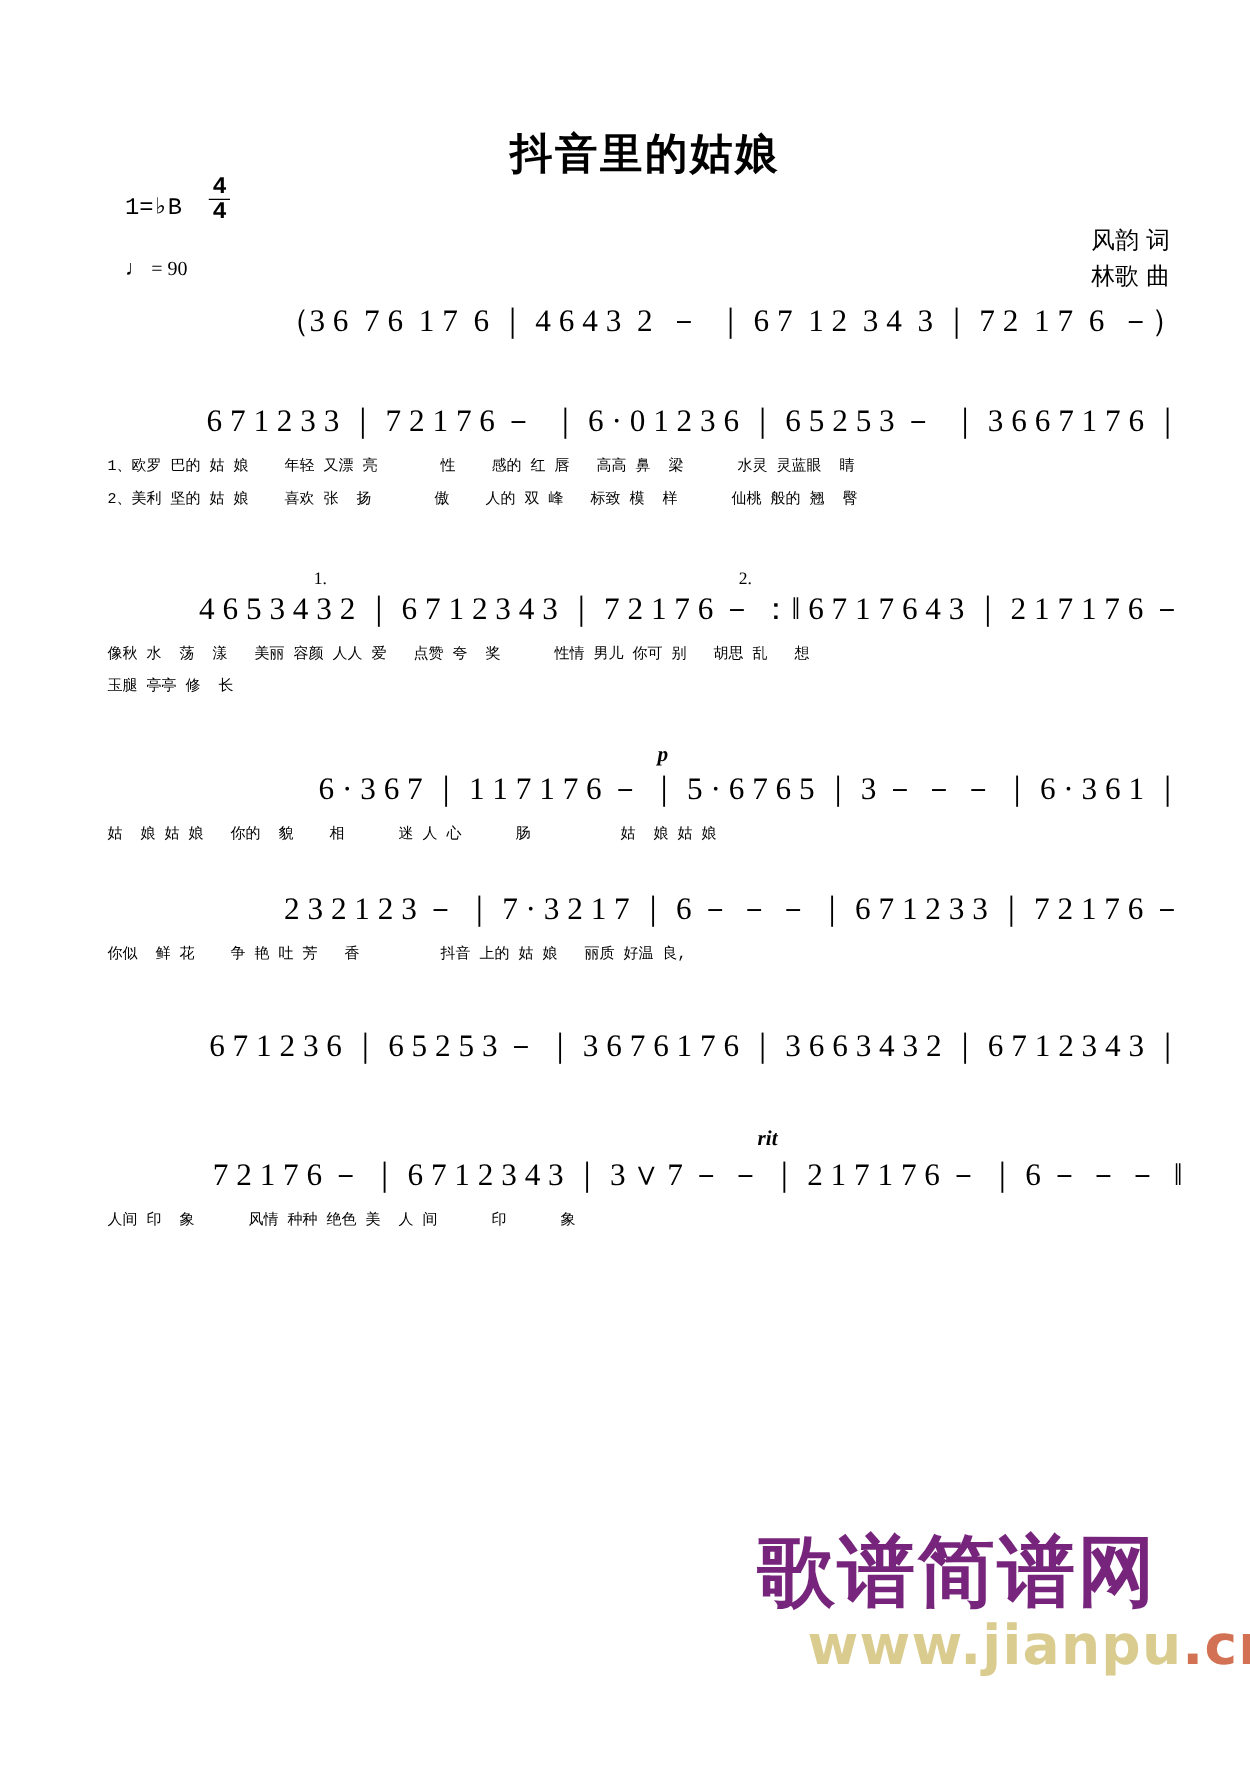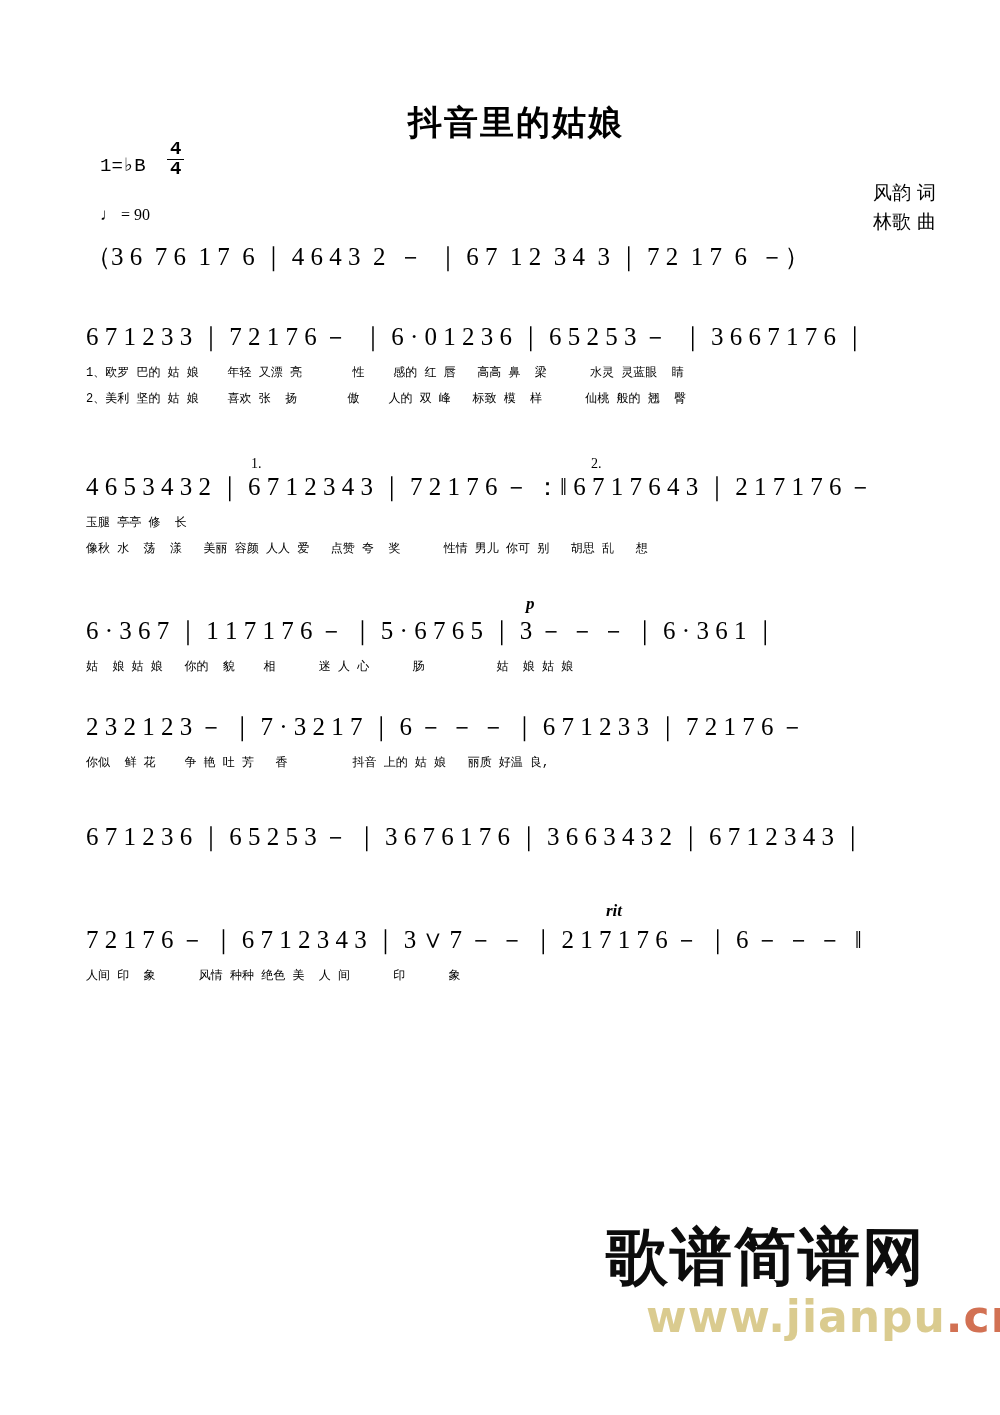--- a/index.html
+++ b/index.html
@@ -74,20 +74,21 @@
     left: 70px;
     width: 860px;
   }
   .notes {
     font-size: 25px;
     font-family: "Liberation Serif", serif;
     letter-spacing: 0px;
     white-space: pre;
     position: relative;
     height: 44px;
+    text-align: right;
   }
   .lyric {
     font-size: 12px;
     font-family: Liberation Mono, monospace;
     white-space: pre;
     position: relative;
     height: 26px;
     letter-spacing: 0px;
   }
 
@@ -105,21 +106,21 @@
     width: 380px;
     height: 180px;
     pointer-events: none;
     opacity: 0.95;
   }
   .wm-top {
     position: absolute;
     left: 0; top: 10px;
     font-size: 62px;
     font-weight: bold;
-    color: #000000;
+    color: #701a75;
     font-family: "DejaVu Sans", sans-serif;
     letter-spacing: 2px;
     text-shadow: 2px 2px 0 rgba(255,255,255,0.6);
   }
   .wm-bot {
     position: absolute;
     left: 40px; top: 86px;
     font-size: 44px;
     font-weight: bold;
     color: #d9c98a;
@@ -158,22 +159,22 @@
   </div>
 
   <div class="sys" style="top:320px;">
     <div class="notes">6 7 1 2 3 3 ｜ 7 2 1 7 6 －  ｜ 6 · 0 1 2 3 6 ｜ 6 5 2 5 3 －  ｜ 3 6 6 7 1 7 6 ｜</div>
     <div class="lyric">1、欧罗 巴的 姑 娘    年轻 又漂 亮       性    感的 红 唇   高高 鼻  梁      水灵 灵蓝眼  睛</div>
     <div class="lyric">2、美利 坚的 姑 娘    喜欢 张  扬       傲    人的 双 峰   标致 模  样      仙桃 般的 翘  臀</div>
   </div>
 
   <div class="sys" style="top:470px;">
     <div class="notes">4 6 5 3 4 3 2 ｜ 6 7 1 2 3 4 3 ｜ 7 2 1 7 6 － ：‖ 6 7 1 7 6 4 3 ｜ 2 1 7 1 7 6 －</div>
+    <div class="lyric">像秋 水  荡  漾   美丽 容颜 人人 爱   点赞 夸  奖      性情 男儿 你可 别   胡思 乱   想</div>
     <div class="lyric">玉腿 亭亭 修  长</div>
-    <div class="lyric">像秋 水  荡  漾   美丽 容颜 人人 爱   点赞 夸  奖      性情 男儿 你可 别   胡思 乱   想</div>
     <span class="mark" style="left:165px; top:-14px; font-style:normal; font-weight:normal; font-size:14px;">1.</span>
     <span class="mark" style="left:505px; top:-14px; font-style:normal; font-weight:normal; font-size:14px;">2.</span>
   </div>
 
   <div class="sys" style="top:600px;">
     <span class="mark" style="left:440px; top:-6px;">p</span>
     <div class="notes" style="margin-top:14px;">6 · 3 6 7 ｜ 1 1 7 1 7 6 － ｜ 5 · 6 7 6 5 ｜ 3 － － － ｜ 6 · 3 6 1 ｜</div>
     <div class="lyric">姑  娘 姑 娘   你的  貌    相      迷 人 心      肠          姑  娘 姑 娘</div>
   </div>
 

